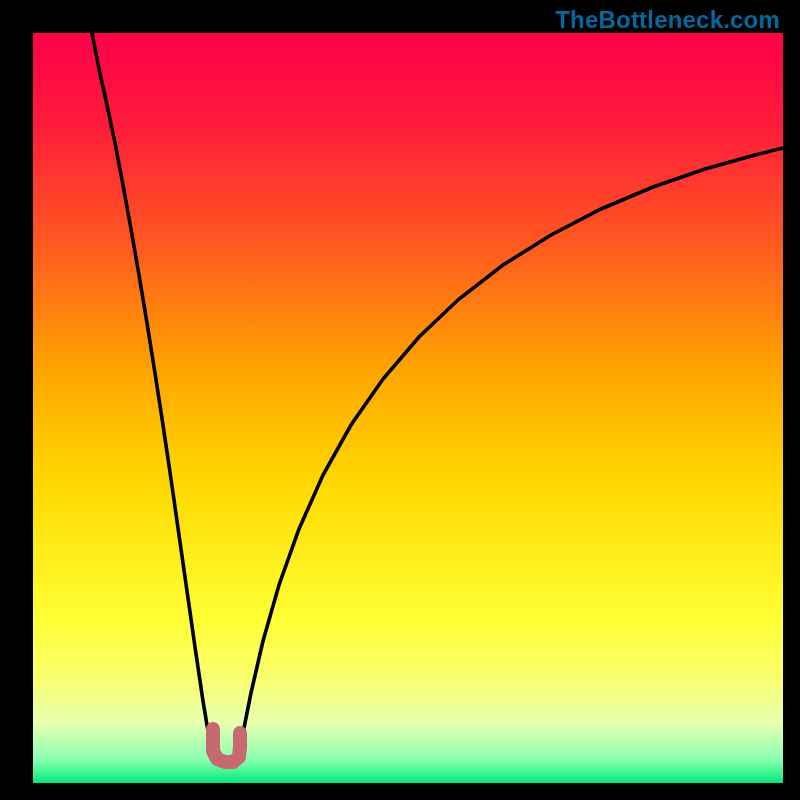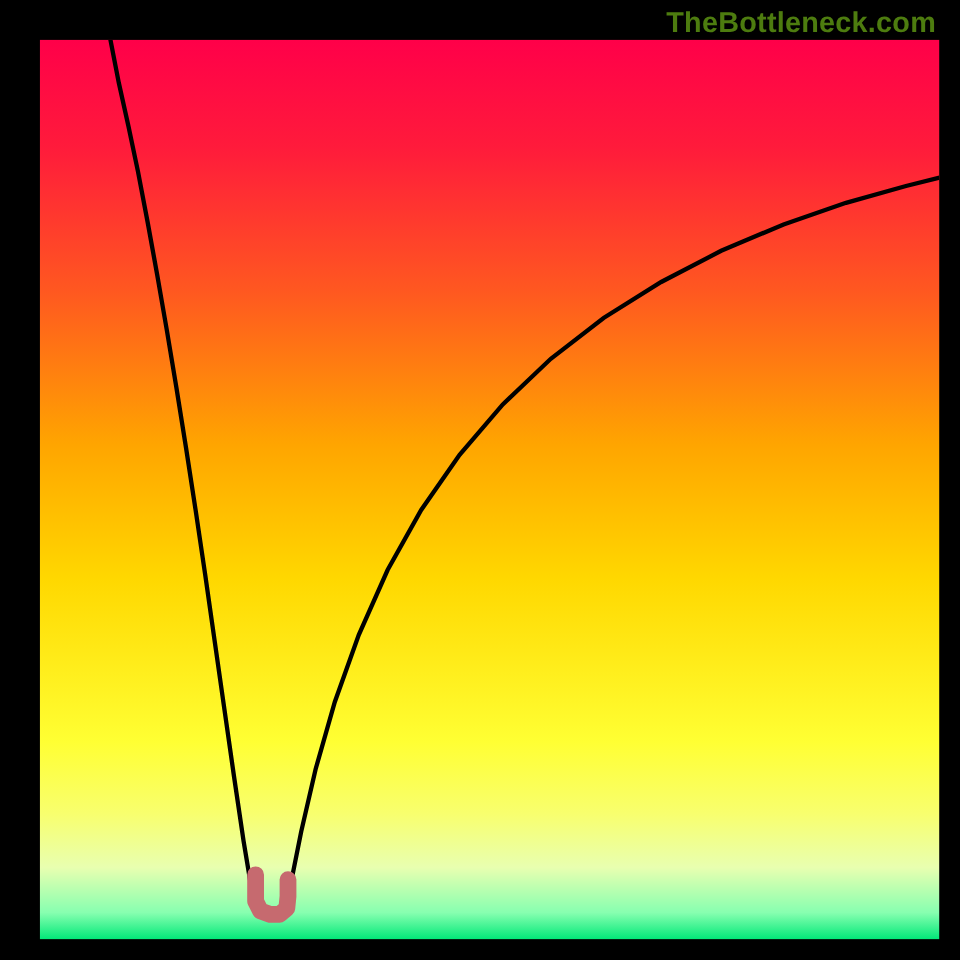--- a/index.html
+++ b/index.html
@@ -18,21 +18,21 @@
     height: 750px;
     overflow: hidden;
   }
   .watermark {
     position: absolute;
     top: 6px;
     right: 20px;
     font-family: Arial, Helvetica, sans-serif;
     font-size: 24px;
     font-weight: 600;
-    color: #4d7c0f;
+    color: #0369a1;
     letter-spacing: 0.2px;
   }
 </style>
 </head>
 <body>
 
 <div class="frame">
   <svg width="750" height="750" viewBox="0 0 750 750">
     <defs>
       <linearGradient id="bg-grad" x1="0" y1="0" x2="0" y2="1">

